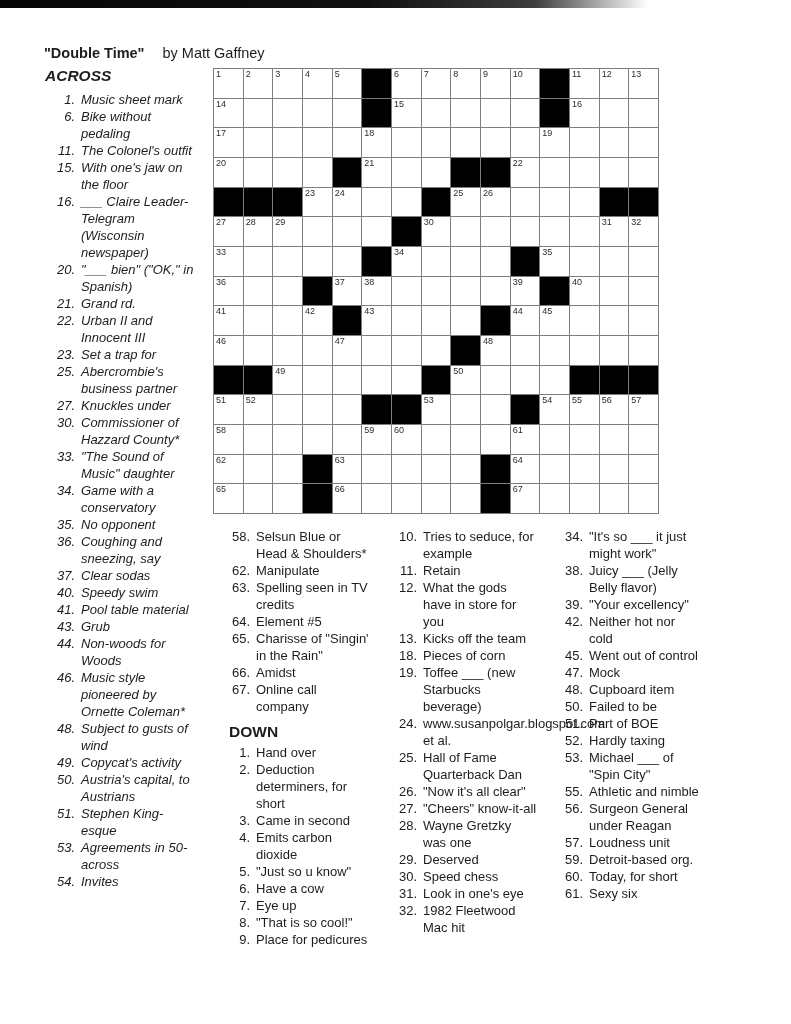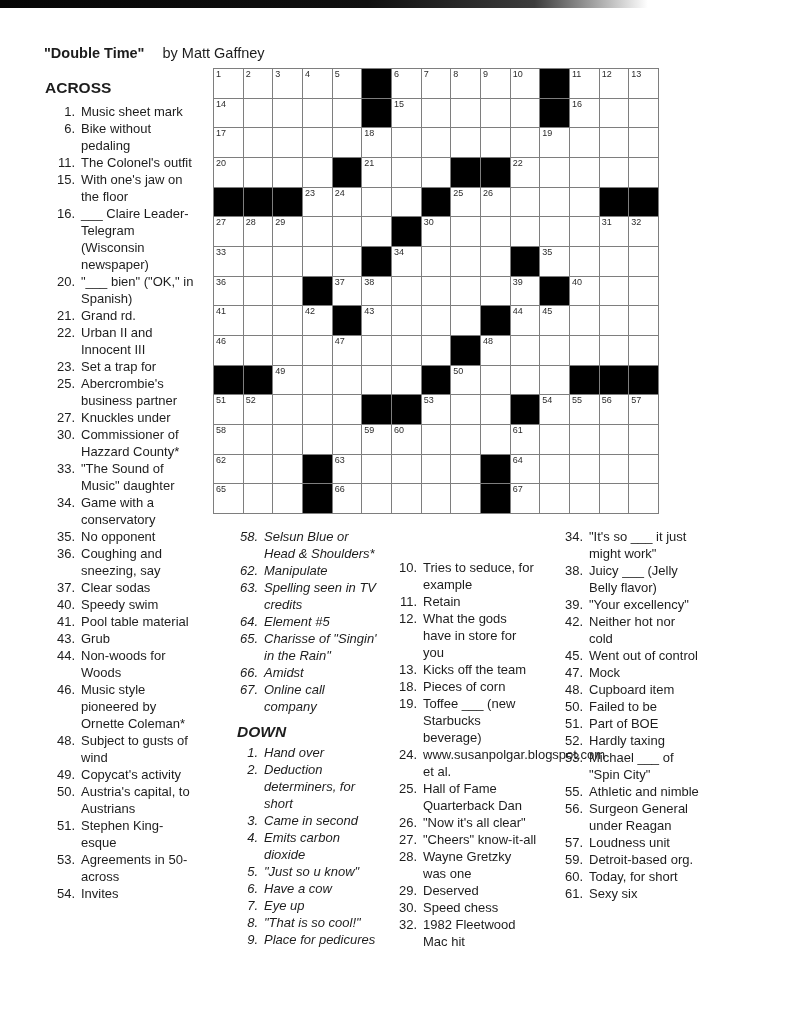--- a/index.html
+++ b/index.html
@@ -9,27 +9,27 @@
           background:linear-gradient(to right,#060606 0%,#101010 55%,#3c3c3c 80%,rgba(255,255,255,0) 97%); }
   .title { position:absolute; left:44px; top:45px; font-size:14.5px; white-space:nowrap; }
   .t-bold { font-weight:bold; }
   .t-by { margin-left:18px; }
   h2.sect { font-size:15.5px; font-weight:bold; margin:0; line-height:16px; }
   .clue-col { position:absolute; }
   ol.clues { list-style:none; margin:0; padding:0; }
   ol.clues li { display:flex; line-height:17px; font-size:13px; }
   .cnum { text-align:right; flex:0 0 auto; }
   .ctxt { margin-left:6px; white-space:nowrap; }
-  #col1 { left:45px; top:80px; }
+  #col1 { left:45px; top:68px;font-style:italic; }
   #col1 .cnum { width:30px; }
   #col1 h2.sect { margin-bottom:7px; }
-  #col2 { left:228px; top:528px;font-style:italic; }
+  #col2 { left:220px; top:528px; }
   #col2 .cnum { width:30px; }
   #col2 h2.sect { margin:9px 0 4px 9px; }
-  #col3 { left:389px; top:528px;margin-top:31px; }
+  #col3 { left:389px; top:528px; }
   #col3 .cnum { width:28px; }
   #col4 { left:555px; top:528px; }
   #col4 .cnum { width:28px; }
   .grid { position:absolute; left:213px; top:68px; width:446px; height:446px;
           display:grid; grid-template-columns:repeat(15,1fr); grid-template-rows:repeat(15,1fr);
           border-top:1px solid #7e7e7e; border-left:1px solid #7e7e7e; box-sizing:border-box; background:#fff; }
   .cell { border-right:1px solid #7e7e7e; border-bottom:1px solid #7e7e7e; position:relative; box-sizing:border-box; }
   .cell.black { background:#000; }
   .cellnum { position:absolute; top:0; left:2px; font-size:9px; line-height:11px; color:#2b2b2b; }
 </style>
@@ -643,20 +643,24 @@
         </li>
         <li>
           <span class="cnum">29.</span>
           <span class="ctxt">Deserved</span>
         </li>
         <li>
           <span class="cnum">30.</span>
           <span class="ctxt">Speed chess</span>
         </li>
         <li>
+          <span class="cnum">31.</span>
+          <span class="ctxt">Look in one's eye</span>
+        </li>
+        <li>
           <span class="cnum">32.</span>
           <span class="ctxt">1982 Fleetwood<br>Mac hit</span>
         </li>
       </ol>
   </div>
 
   <div class="clue-col" id="col4">
     <ol class="clues" id="down3">
         <li>
           <span class="cnum">34.</span>

